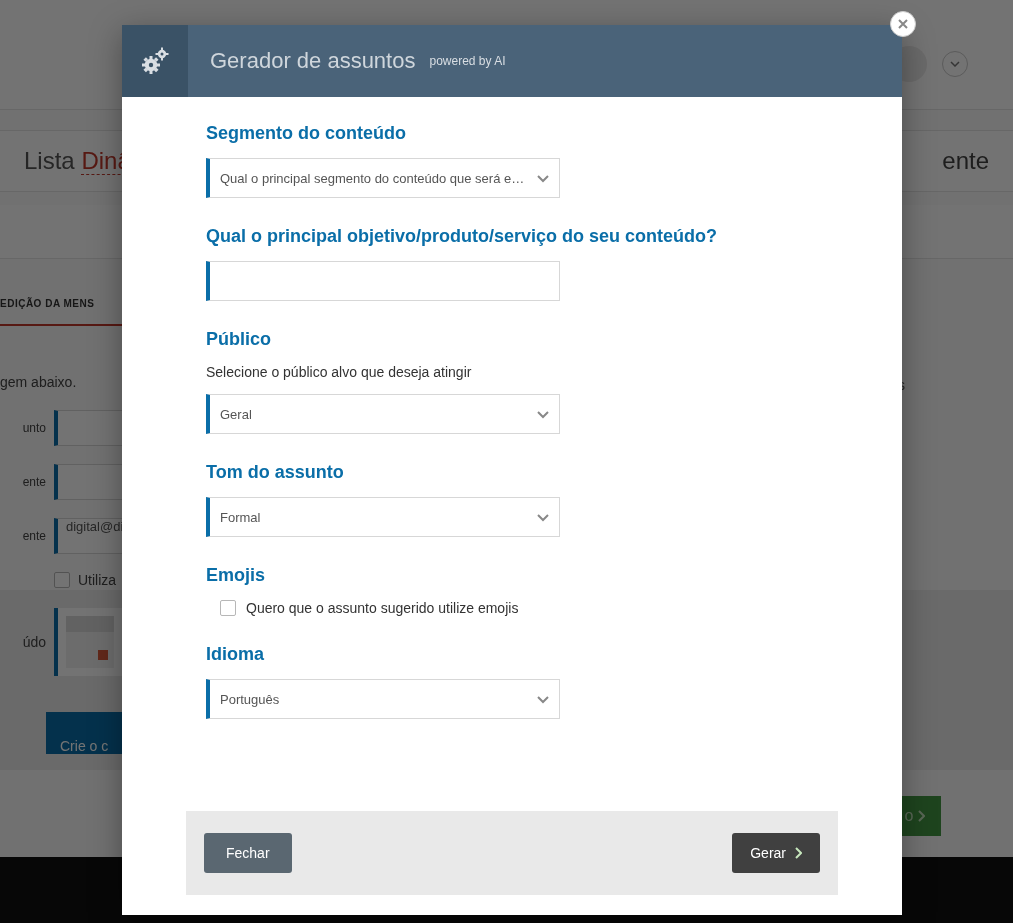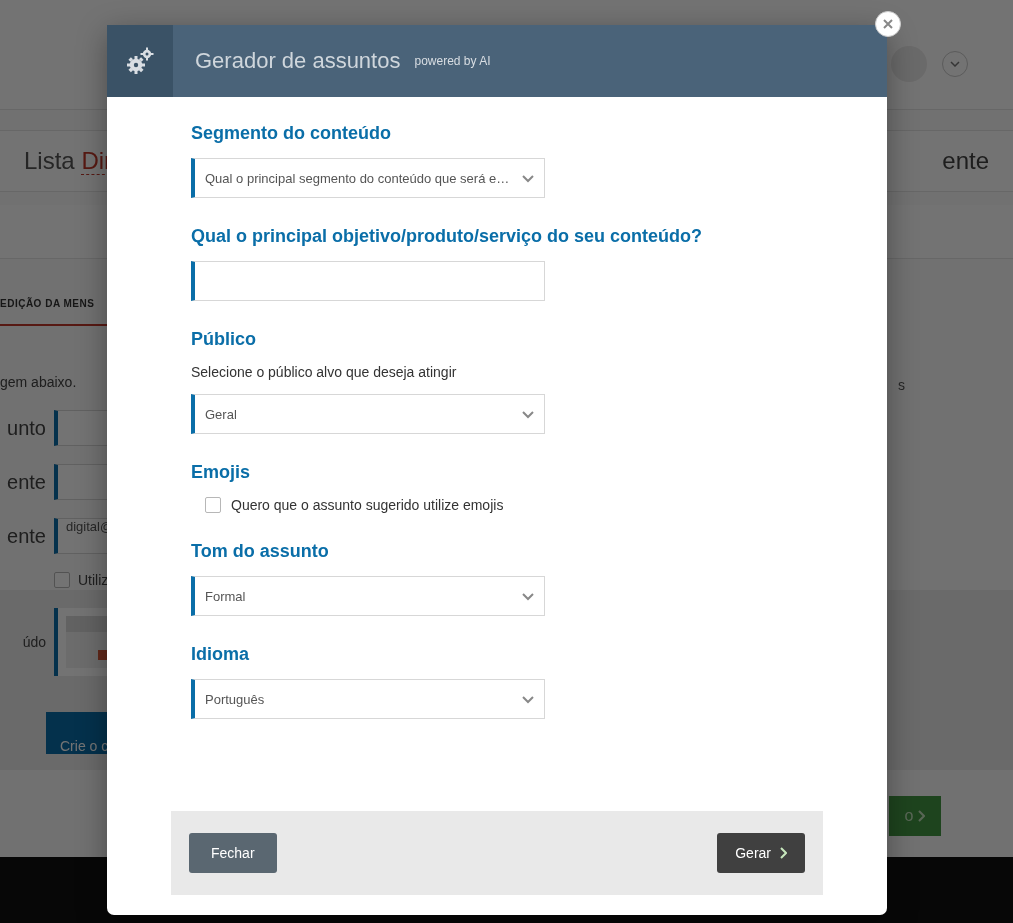--- a/index.html
+++ b/index.html
@@ -72,21 +72,21 @@
     position:absolute; top:324px; left:0; width:300px; height:2px; background:#c0392b;
   }
   .backdrop-subtitle {
     position:absolute; top:374px; left:0;
     font-size:14px; color:#444;
   }
   .backdrop-form {
     position:absolute; top:410px; left:0; width:150px;
   }
   .backdrop-row { display:flex; align-items:center; margin-bottom:18px; height:36px; }
-  .backdrop-row-label { width:46px; text-align:right; font-size:20px; color:#444; }
+  .backdrop-row-label { width:46px; text-align:right; font-size:12px; color:#444; }
   .backdrop-input {
     border-left:4px solid #0a6ea8;
     border-top:1px solid #d7d7d7;
     border-right:1px solid #d7d7d7;
     border-bottom:1px solid #d7d7d7;
     height:36px; flex:1; margin-left:8px;
     padding:0 8px; font-size:13px; color:#555;
     background:#fff;
   }
   .backdrop-checkbox-row { display:flex; align-items:center; margin-left:54px; }
@@ -125,28 +125,27 @@
 
   
   .dim {
     position:absolute; inset:0; background:rgba(0,0,0,0.55);
   }
 
   
   .modal {
     position:absolute;
     top: 25px;
-    left: 107px;
+    left: 122px;
     width: 780px;
     height: 890px;
     background:#fff;
     box-shadow:0 8px 30px rgba(0,0,0,0.35);
     display:flex;
     flex-direction:column;
-    border-radius:7px;
   }
   .modal-close {
     position:absolute;
     top:-14px; right:-14px;
     width:26px; height:26px;
     border-radius:50%;
     background:#fff;
     border:1px solid #ccc;
     color:#888;
     font-size:14px;
@@ -367,36 +366,36 @@
           <span>Geral</span>
           <div class="chev">
             <svg width="12" height="8" viewBox="0 0 12 8">
                 <path d="M1 1 L6 6 L11 1" fill="none" stroke="#888" stroke-width="2"></path>
               </svg>
           </div>
         </div>
       </div>
 
       <div class="field-group">
-        <div class="field-label">Emojis</div>
-        <div class="checkbox-row">
-          <div class="cb"></div>
-          <label>Quero que o assunto sugerido utilize emojis</label>
-        </div>
-      </div>
-
-      <div class="field-group">
         <div class="field-label">Tom do assunto</div>
         <div class="select-wrap">
           <span>Formal</span>
           <div class="chev">
             <svg width="12" height="8" viewBox="0 0 12 8">
                 <path d="M1 1 L6 6 L11 1" fill="none" stroke="#888" stroke-width="2"></path>
               </svg>
           </div>
+        </div>
+      </div>
+
+      <div class="field-group">
+        <div class="field-label">Emojis</div>
+        <div class="checkbox-row">
+          <div class="cb"></div>
+          <label>Quero que o assunto sugerido utilize emojis</label>
         </div>
       </div>
 
       <div class="field-group">
         <div class="field-label">Idioma</div>
         <div class="select-wrap">
           <span>Português</span>
           <div class="chev">
             <svg width="12" height="8" viewBox="0 0 12 8">
                 <path d="M1 1 L6 6 L11 1" fill="none" stroke="#888" stroke-width="2"></path>

